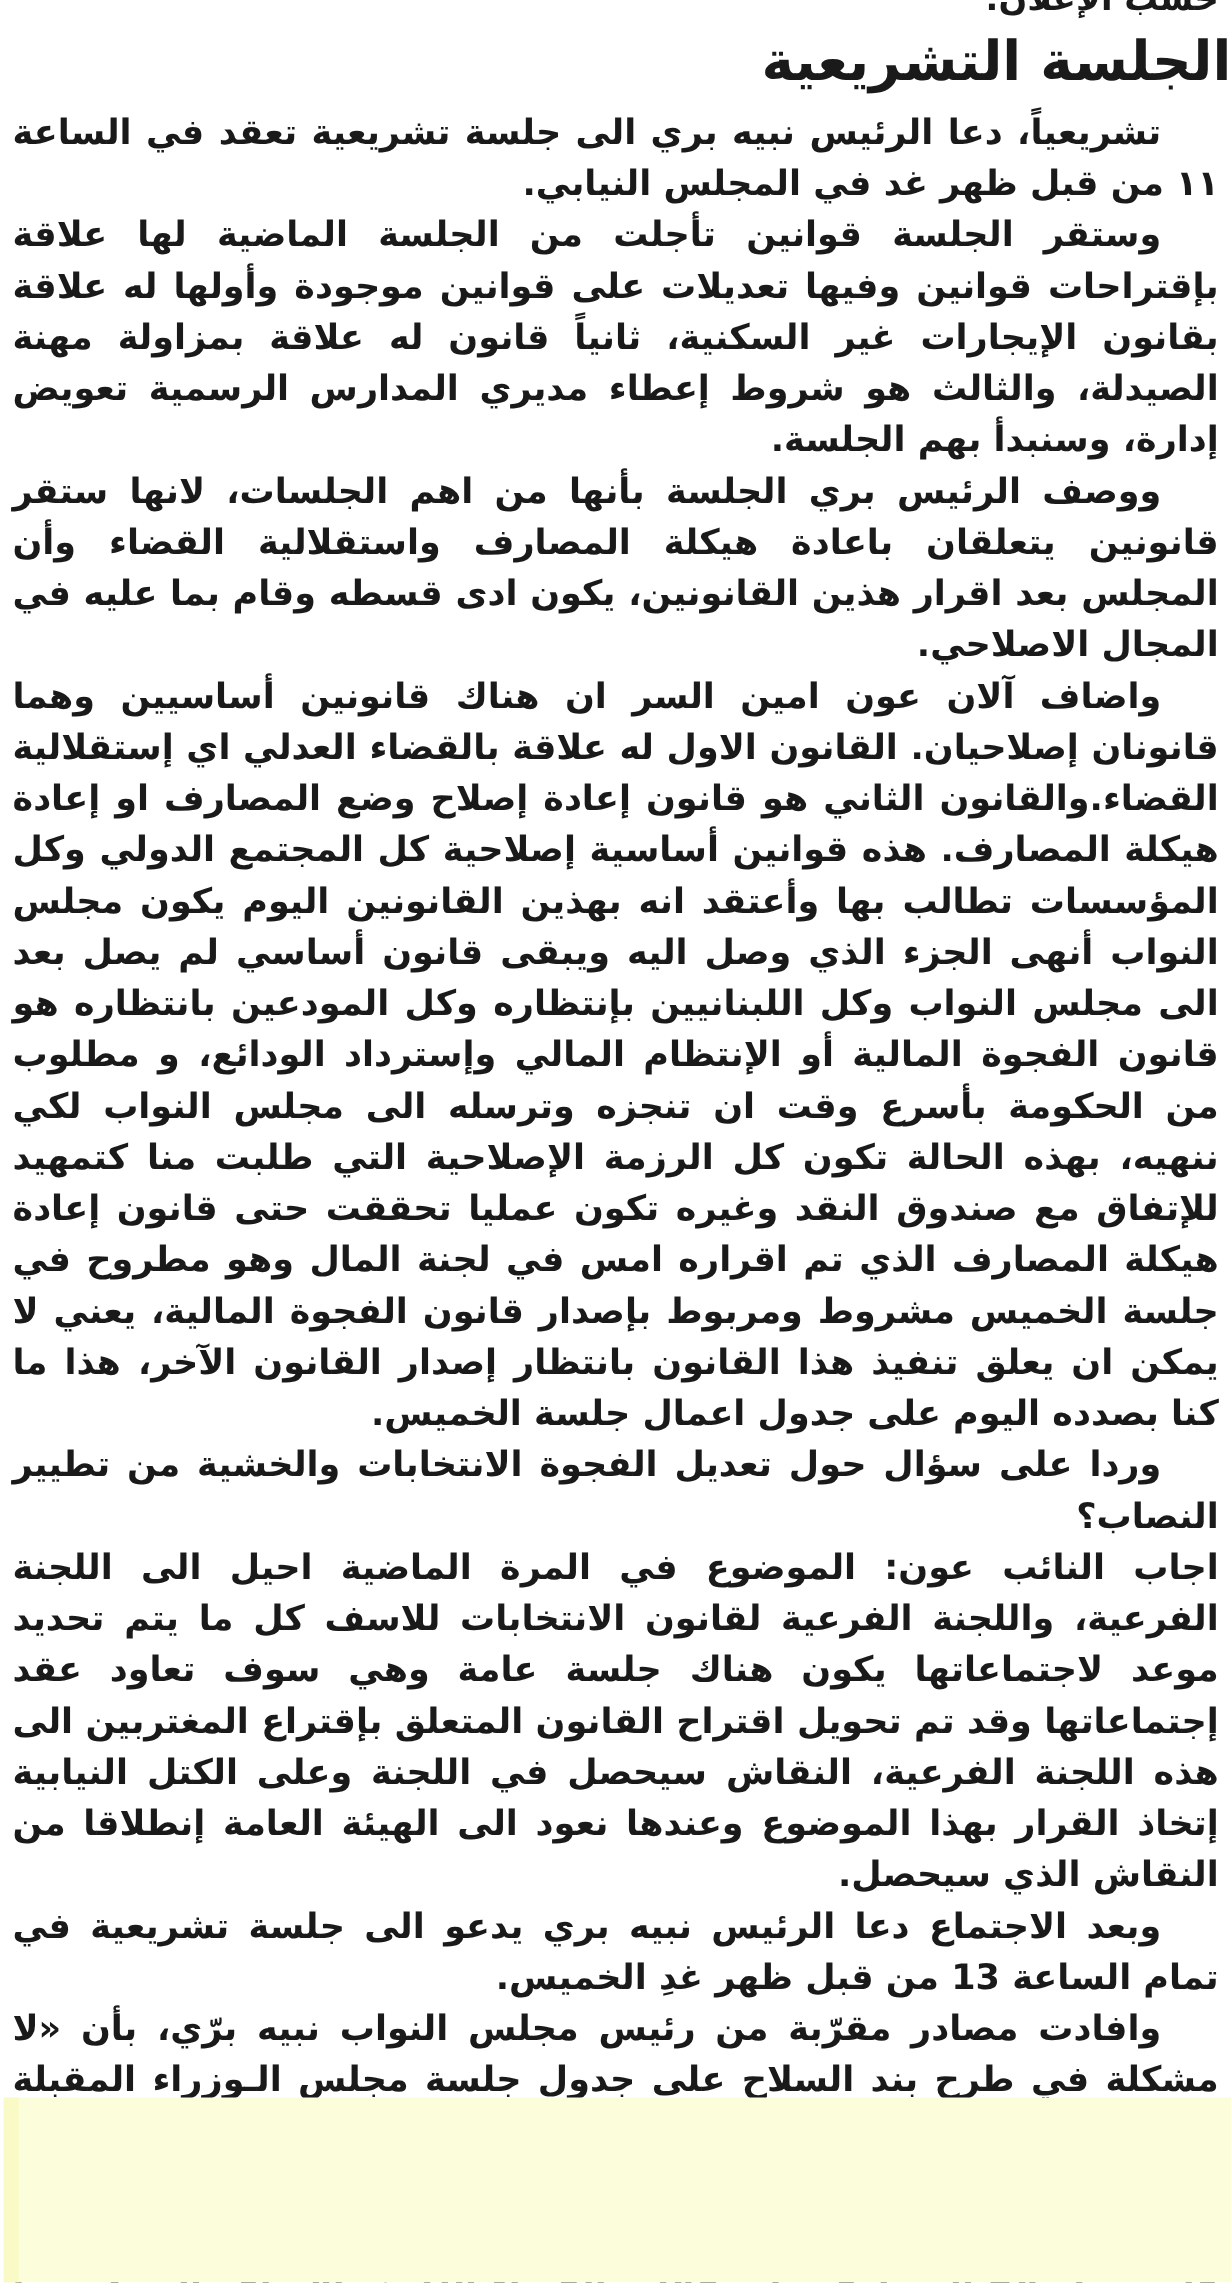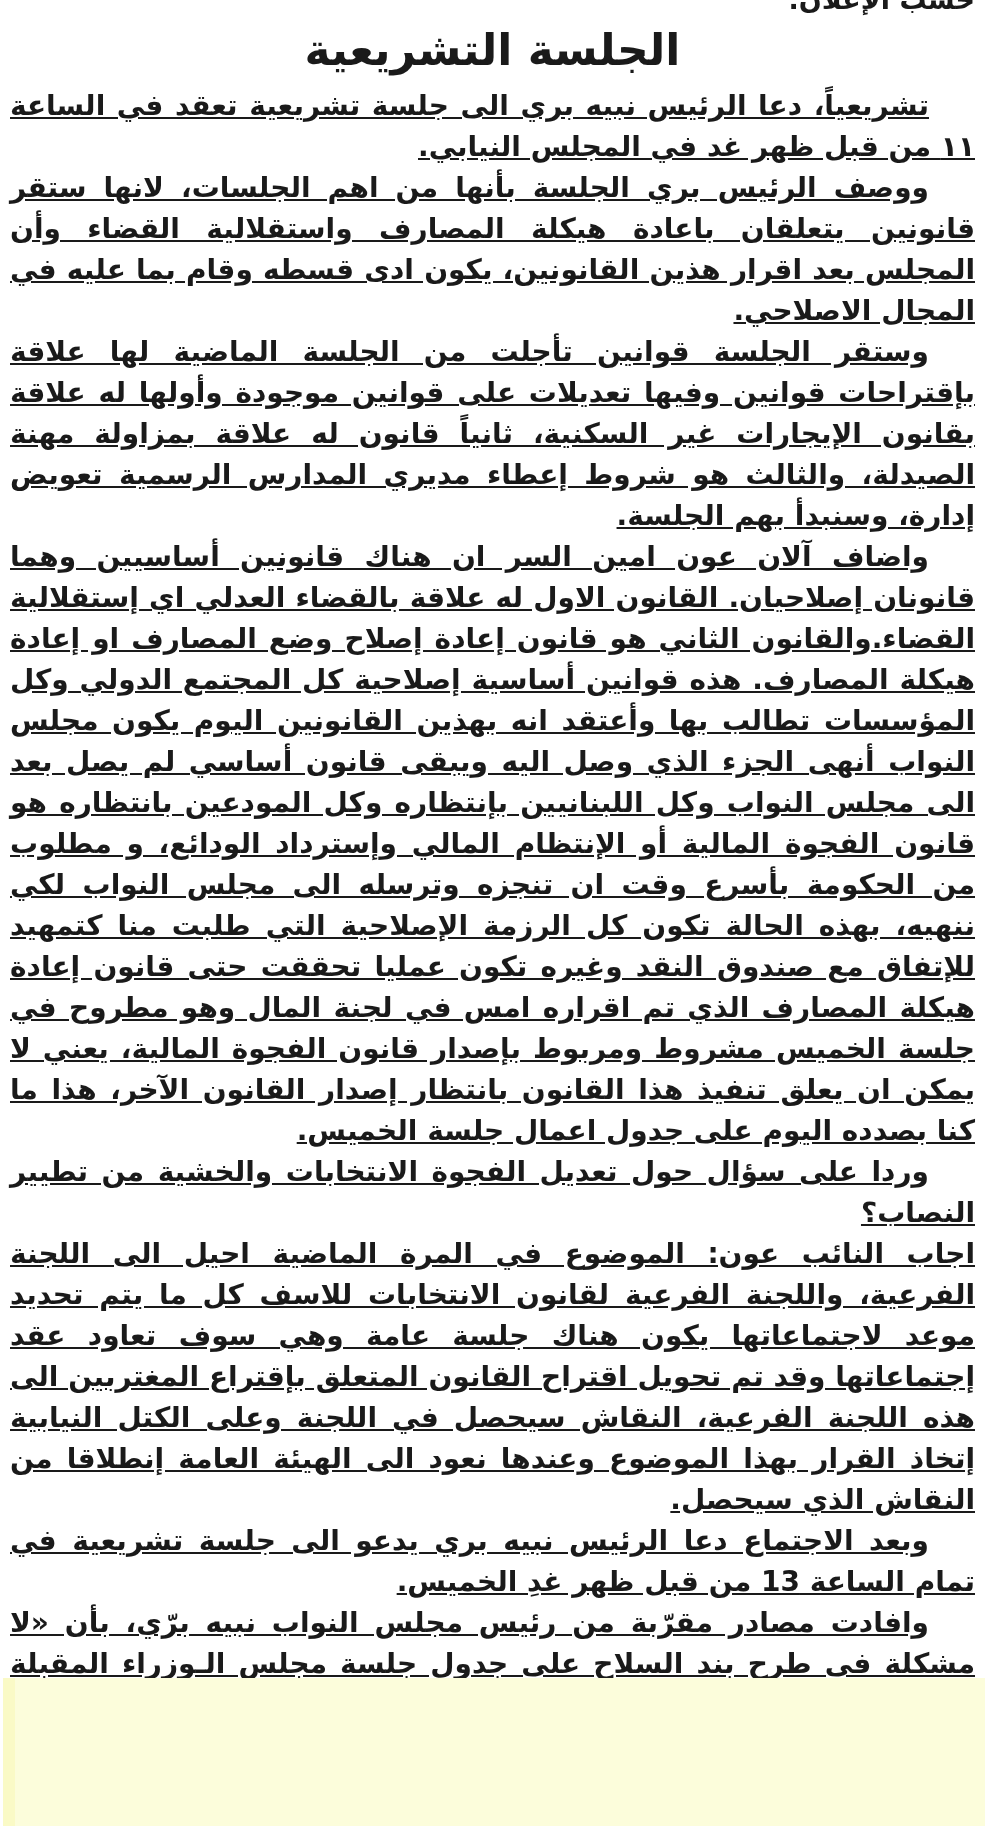--- a/index.html
+++ b/index.html
@@ -19,39 +19,37 @@
     top: -16px;              
     right: 10px;
     font-size: 27px;
     font-weight: 700;
     white-space: nowrap;
     color: #1a1a1a;
   }
   .article-title {
     margin: 0;
     padding-top: 22px;
-    text-align: center;
     font-size: 44px;
     line-height: 1.25;
     font-weight: 700;
     letter-spacing: 0;
   }
   .article-body {
     margin-top: 8px;
     padding: 0 10px 0 10px;
     font-size: 28px;
     font-weight: 700;
     line-height: 41px;
     text-align: justify;
     text-justify: inter-word;
   }
   .article-body p.para {
     margin: 0;
     text-indent: 46px;       
-    text-decoration: underline;
   }
   .article-body p.para.no-indent { text-indent: 0; }
   .highlight-block {
     position: absolute;
     left: 3px;
     right: 0;
     top: 1678px;
     bottom: 0;
     background: #fcfddb;
     border-left: 0;
@@ -70,22 +68,22 @@
 <body>
 
 <div class="page" style="color: rgb(26, 26, 26); background: rgb(255, 255, 255);">
 
   <div class="clipped-top-line">حسب الإعلان.</div>
 
   <h1 class="article-title">الجلسة التشريعية</h1>
 
   <div class="article-body">
       <p class="para">تشريعياً، دعا الرئيس نبيه بري الى جلسة تشريعية تعقد في الساعة ١١ من قبل ظهر غد في المجلس النيابي.</p>
+      <p class="para">وستقر الجلسة قوانين تأجلت من الجلسة الماضية لها علاقة بإقتراحات قوانين وفيها تعديلات على قوانين موجودة وأولها له علاقة بقانون الإيجارات غير السكنية، ثانياً قانون له علاقة بمزاولة مهنة الصيدلة، والثالث هو شروط إعطاء مديري المدارس الرسمية تعويض إدارة، وسنبدأ بهم الجلسة.</p>
       <p class="para">ووصف الرئيس بري الجلسة بأنها من اهم الجلسات، لانها ستقر قانونين يتعلقان باعادة هيكلة المصارف واستقلالية القضاء وأن المجلس بعد اقرار هذين القانونين، يكون ادى قسطه وقام بما عليه في المجال الاصلاحي.</p>
-      <p class="para">وستقر الجلسة قوانين تأجلت من الجلسة الماضية لها علاقة بإقتراحات قوانين وفيها تعديلات على قوانين موجودة وأولها له علاقة بقانون الإيجارات غير السكنية، ثانياً قانون له علاقة بمزاولة مهنة الصيدلة، والثالث هو شروط إعطاء مديري المدارس الرسمية تعويض إدارة، وسنبدأ بهم الجلسة.</p>
       <p class="para">واضاف آلان عون امين السر ان هناك قانونين أساسيين وهما قانونان إصلاحيان. القانون الاول له علاقة بالقضاء العدلي اي إستقلالية القضاء.والقانون الثاني هو قانون إعادة إصلاح وضع المصارف او إعادة هيكلة المصارف. هذه قوانين أساسية إصلاحية كل المجتمع الدولي وكل المؤسسات تطالب بها وأعتقد انه بهذين القانونين اليوم يكون مجلس النواب أنهى الجزء الذي وصل اليه ويبقى قانون أساسي لم يصل بعد الى مجلس النواب وكل اللبنانيين بإنتظاره وكل المودعين بانتظاره هو قانون الفجوة المالية أو الإنتظام المالي وإسترداد الودائع، و مطلوب من الحكومة بأسرع وقت ان تنجزه وترسله الى مجلس النواب لكي ننهيه، بهذه الحالة تكون كل الرزمة الإصلاحية التي طلبت منا كتمهيد للإتفاق مع صندوق النقد وغيره تكون عمليا تحققت حتى قانون إعادة هيكلة المصارف الذي تم اقراره امس في لجنة المال وهو مطروح في جلسة الخميس مشروط ومربوط بإصدار قانون الفجوة المالية، يعني لا يمكن ان يعلق تنفيذ هذا القانون بانتظار إصدار القانون الآخر، هذا ما كنا بصدده اليوم على جدول اعمال جلسة الخميس.</p>
       <p class="para">وردا على سؤال حول تعديل الفجوة الانتخابات والخشية من تطيير النصاب؟</p>
       <p class="para no-indent">اجاب النائب عون: الموضوع في المرة الماضية احيل الى اللجنة الفرعية، واللجنة الفرعية لقانون الانتخابات للاسف كل ما يتم تحديد موعد لاجتماعاتها يكون هناك جلسة عامة وهي سوف تعاود عقد إجتماعاتها وقد تم تحويل اقتراح القانون المتعلق بإقتراع المغتربين الى هذه اللجنة الفرعية، النقاش سيحصل في اللجنة وعلى الكتل النيابية إتخاذ القرار بهذا الموضوع وعندها نعود الى الهيئة العامة إنطلاقا من النقاش الذي سيحصل.</p>
       <p class="para">وبعد الاجتماع دعا الرئيس نبيه بري يدعو الى جلسة تشريعية في تمام الساعة 13 من قبل ظهر غدِ الخميس.</p>
       <p class="para">وافادت مصادر مقرّبة من رئيس مجلس النواب نبيه برّي، بأن «لا مشكلة في طرح بند السلاح على جدول جلسة مجلس الـوزراء المقبلة طالما أن النقاش سيكون تحت سقف خطاب القسم والبيان الوزاري الذي صادق الجميع عليه، إنما التركيز حالياً هو على جلسة الخميس التشريعية باعتبارها تاريخية»، على حد تعبير مصادر برّي، «فهي ستقر قانوني اصلاح المصارف واستقلالية القضاء اللذين بالإضافة الى كونهما مطلبين لبنانيين أساسيين، لكنهما يشكلان عنصرين اصلاحيين من ورقة براك التي لا تقتصر على موضوع السلاح».</p>
     </div>
 
   <div class="highlight-block" style="background: rgb(252, 253, 219);">
     <div class="edge-strip" style="background: rgb(250, 250, 198);"></div>
   </div>

